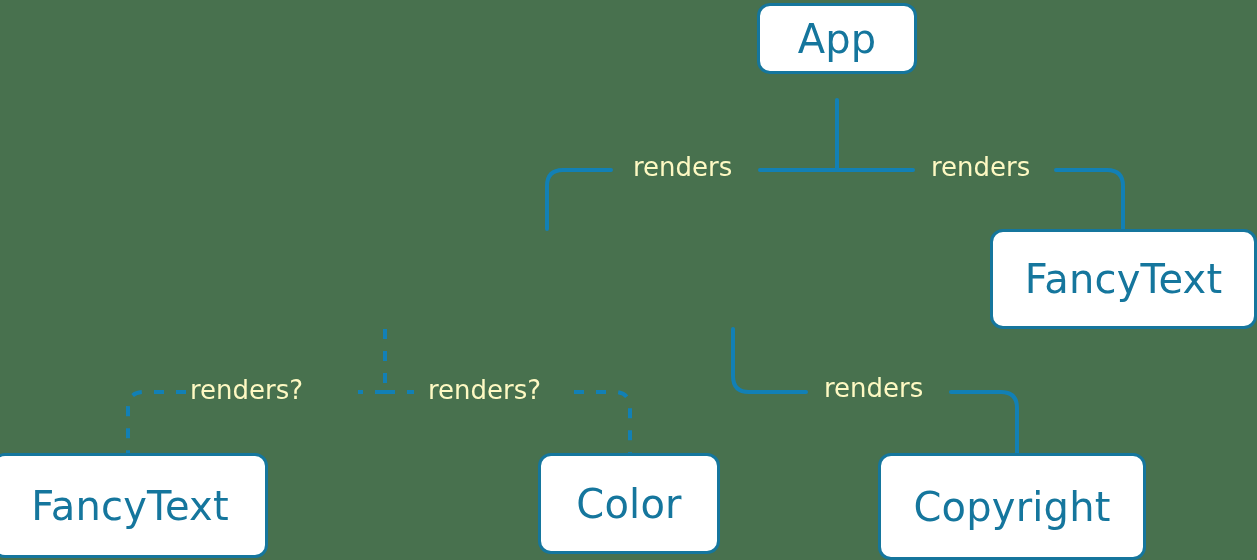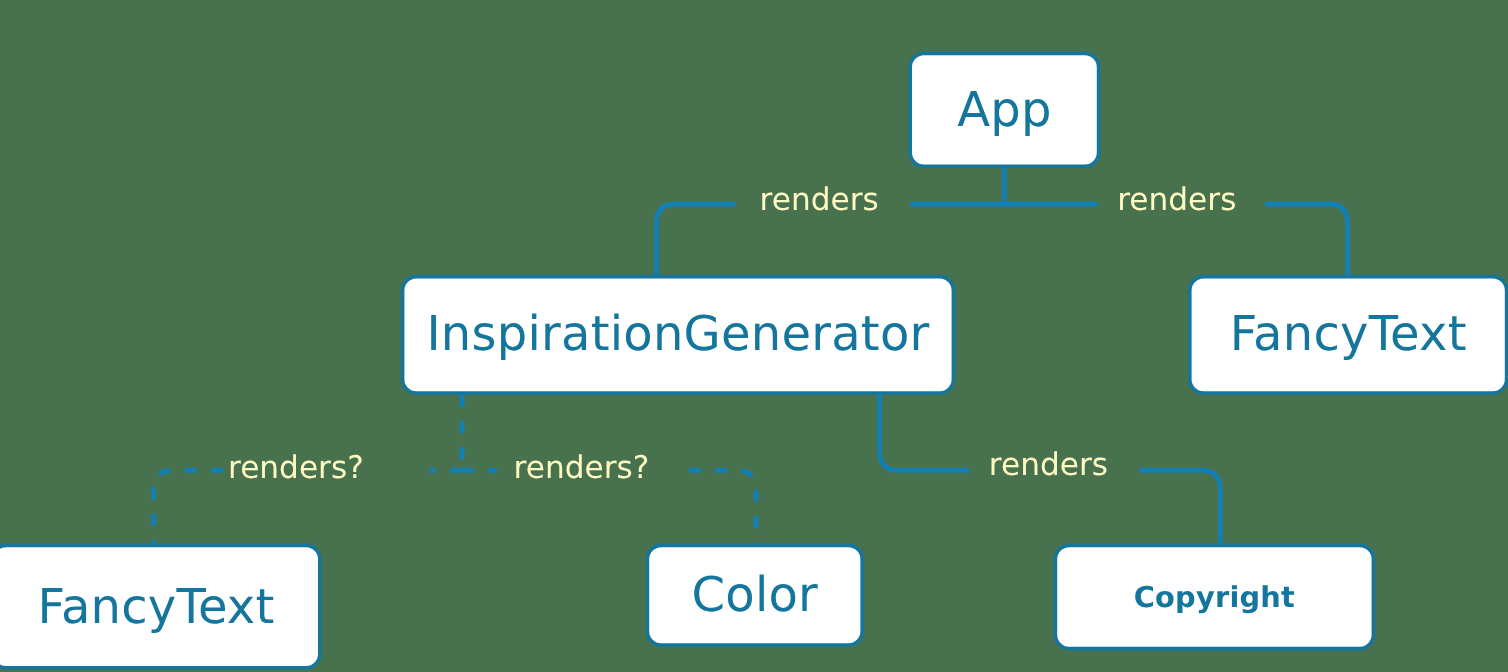--- a/index.html
+++ b/index.html
@@ -76,37 +76,34 @@
     <path d="M 733 329 L 733 376 Q 733 392 749 392 L 806 392" fill="none" stroke="#1280b5" stroke-width="4" stroke-linecap="round"></path>
     <path d="M 951 392 L 1001 392 Q 1017 392 1017 408 L 1017 453" fill="none" stroke="#1280b5" stroke-width="4" stroke-linecap="round"></path>
   </svg>
 
   <div class="edge-label" style="left:633px; top:154px;">renders</div>
   <div class="edge-label" style="left:931px; top:154px;">renders</div>
   <div class="edge-label" style="left:190px; top:377px;">renders?</div>
   <div class="edge-label" style="left:428px; top:377px;">renders?</div>
   <div class="edge-label" style="left:824px; top:375px;">renders</div>
 
-  <div class="node" style="left:757px; top:3px; width:160px; height:97px; font-size:40px;margin-top:40px;">
+  <div class="node" style="left:757px; top:3px; width:160px; height:71px; font-size:40px;">
     <span class="node-label">App</span>
   </div>
 
-  <div class="node" style="left:334px; top:229px; width:462px; height:100px; font-size:40px;">
-    <span class="node-label">InspirationGenerator</span>
-  </div>
 
   <div class="node" style="left:990px; top:229px; width:267px; height:100px; font-size:40px;">
     <span class="node-label">FancyText</span>
   </div>
 
   <div class="node" style="left:-8px; top:453px; width:276px; height:105px; font-size:40px;">
     <span class="node-label">FancyText</span>
   </div>
 
-  <div class="node" style="left:538px; top:453px; width:182px; height:86px; font-size:40px;">
+  <div class="node" style="left:538px; top:453px; width:182px; height:101px; font-size:40px;">
     <span class="node-label">Color</span>
   </div>
 
-  <div class="node" style="left:878px; top:453px; width:268px; height:89px; font-size:24px;font-weight:bold;">
+  <div class="node" style="left:878px; top:453px; width:268px; height:107px; font-size:40px;">
     <span class="node-label">Copyright</span>
   </div>
 
 </div>
 
 </body></html>

